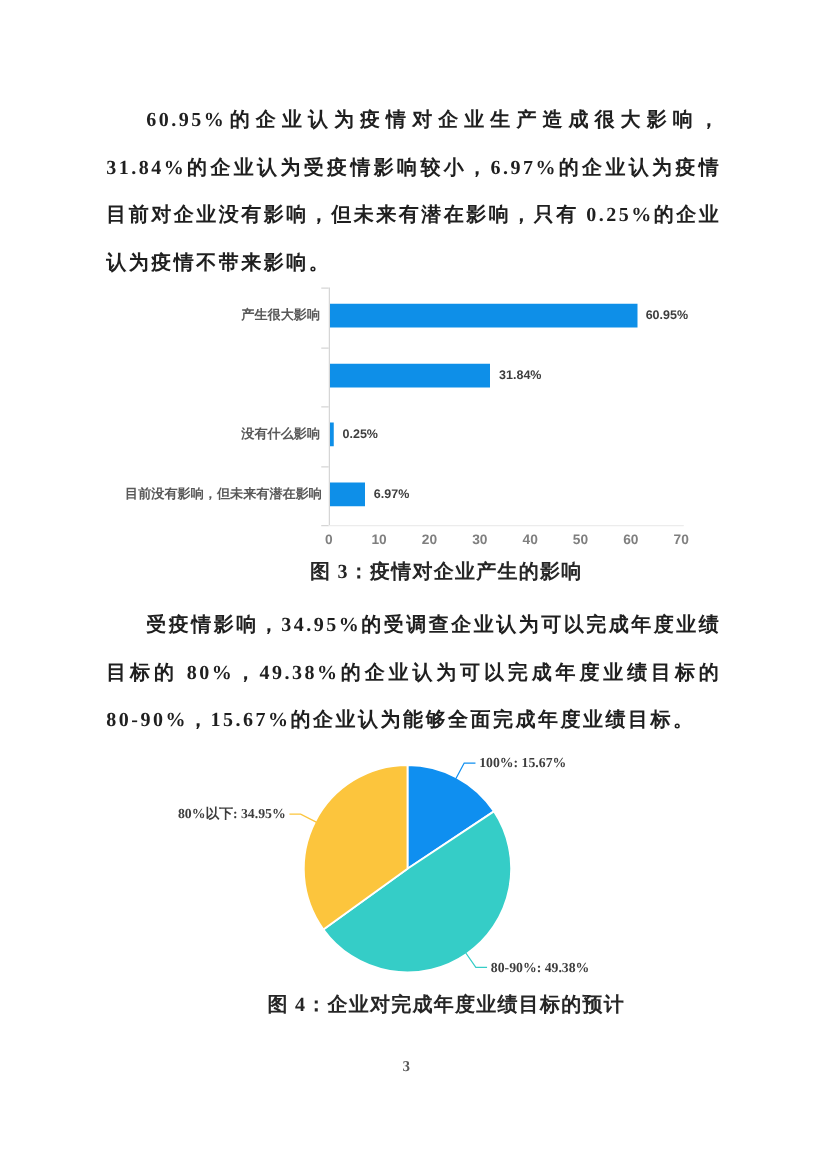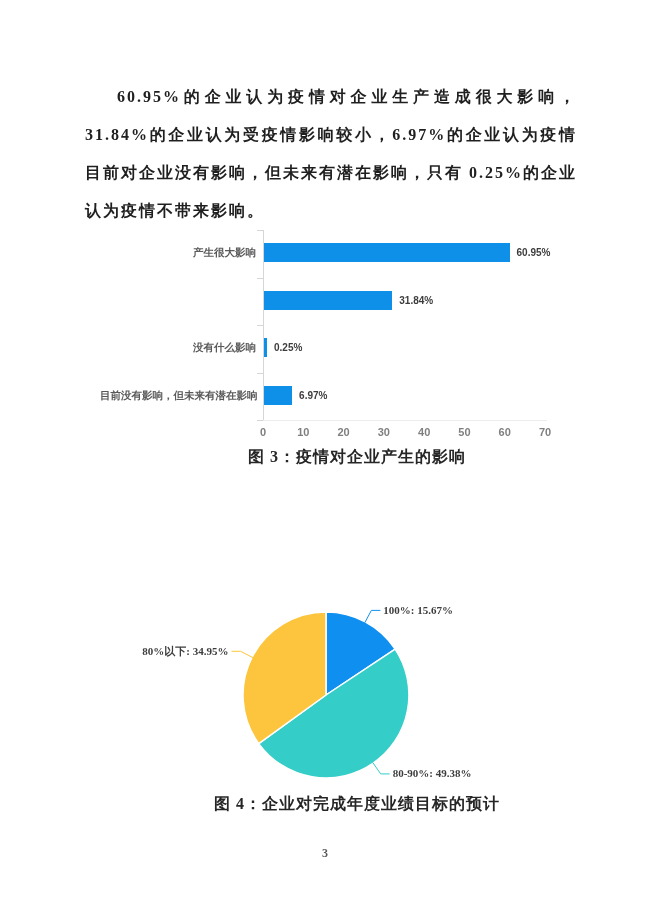--- a/index.html
+++ b/index.html
@@ -70,20 +70,21 @@
       <div class="bar-xnum" style="left: 243.571px; top: 196px;">20</div>
       <div class="bar-xnum" style="left: 283.857px; top: 196px;">30</div>
       <div class="bar-xnum" style="left: 324.143px; top: 196px;">40</div>
       <div class="bar-xnum" style="left: 364.429px; top: 196px;">50</div>
       <div class="bar-xnum" style="left: 404.714px; top: 196px;">60</div>
       <div class="bar-xnum" style="left: 445px; top: 196px;">70</div>
     </div>
 
   <div class="caption cap3">图 3：疫情对企业产生的影响</div>
 
+  <p class="body-text para2">受疫情影响，34.95%的受调查企业认为可以完成年度业绩目标的 80%，49.38%的企业认为可以完成年度业绩目标的 80-90%，15.67%的企业认为能够全面完成年度业绩目标。</p>
 
   <svg class="pie-svg" id="pie-svg" width="420" height="212">
       <path d="M 208 107 L 208.00 24.00 A 83 83 0 0 1 277.14 61.08 Z" fill="#0f8ff0" stroke="#ffffff" stroke-width="1.5" stroke-linejoin="round"></path>
       <path d="M 246.76 34.74 L 253.37 22.40 l 9 0" fill="none" stroke="#0f8ff0" stroke-width="1"></path>
       <text x="265.37" y="25.90" text-anchor="start" class="pie-label">100%: 15.67%</text>
       <path d="M 208 107 L 277.14 61.08 A 83 83 0 0 1 140.70 155.57 Z" fill="#35cdc7" stroke="#ffffff" stroke-width="1.5" stroke-linejoin="round"></path>
       <path d="M 254.69 174.41 L 262.66 185.92 l 9 0" fill="none" stroke="#35cdc7" stroke-width="1"></path>
       <text x="274.66" y="189.42" text-anchor="start" class="pie-label">80-90%: 49.38%</text>
       <path d="M 208 107 L 140.70 155.57 A 83 83 0 0 1 208.00 24.00 Z" fill="#fcc53d" stroke="#ffffff" stroke-width="1.5" stroke-linejoin="round"></path>
       <path d="M 135.00 69.66 L 122.53 63.28 l -9 0" fill="none" stroke="#fcc53d" stroke-width="1"></path>

